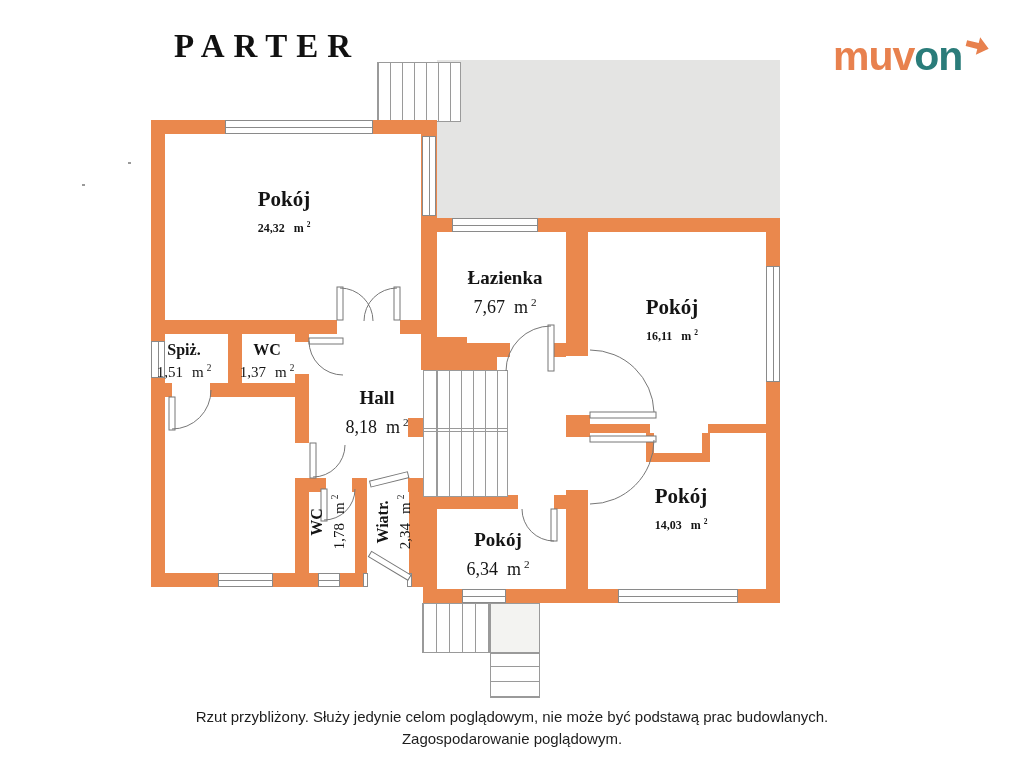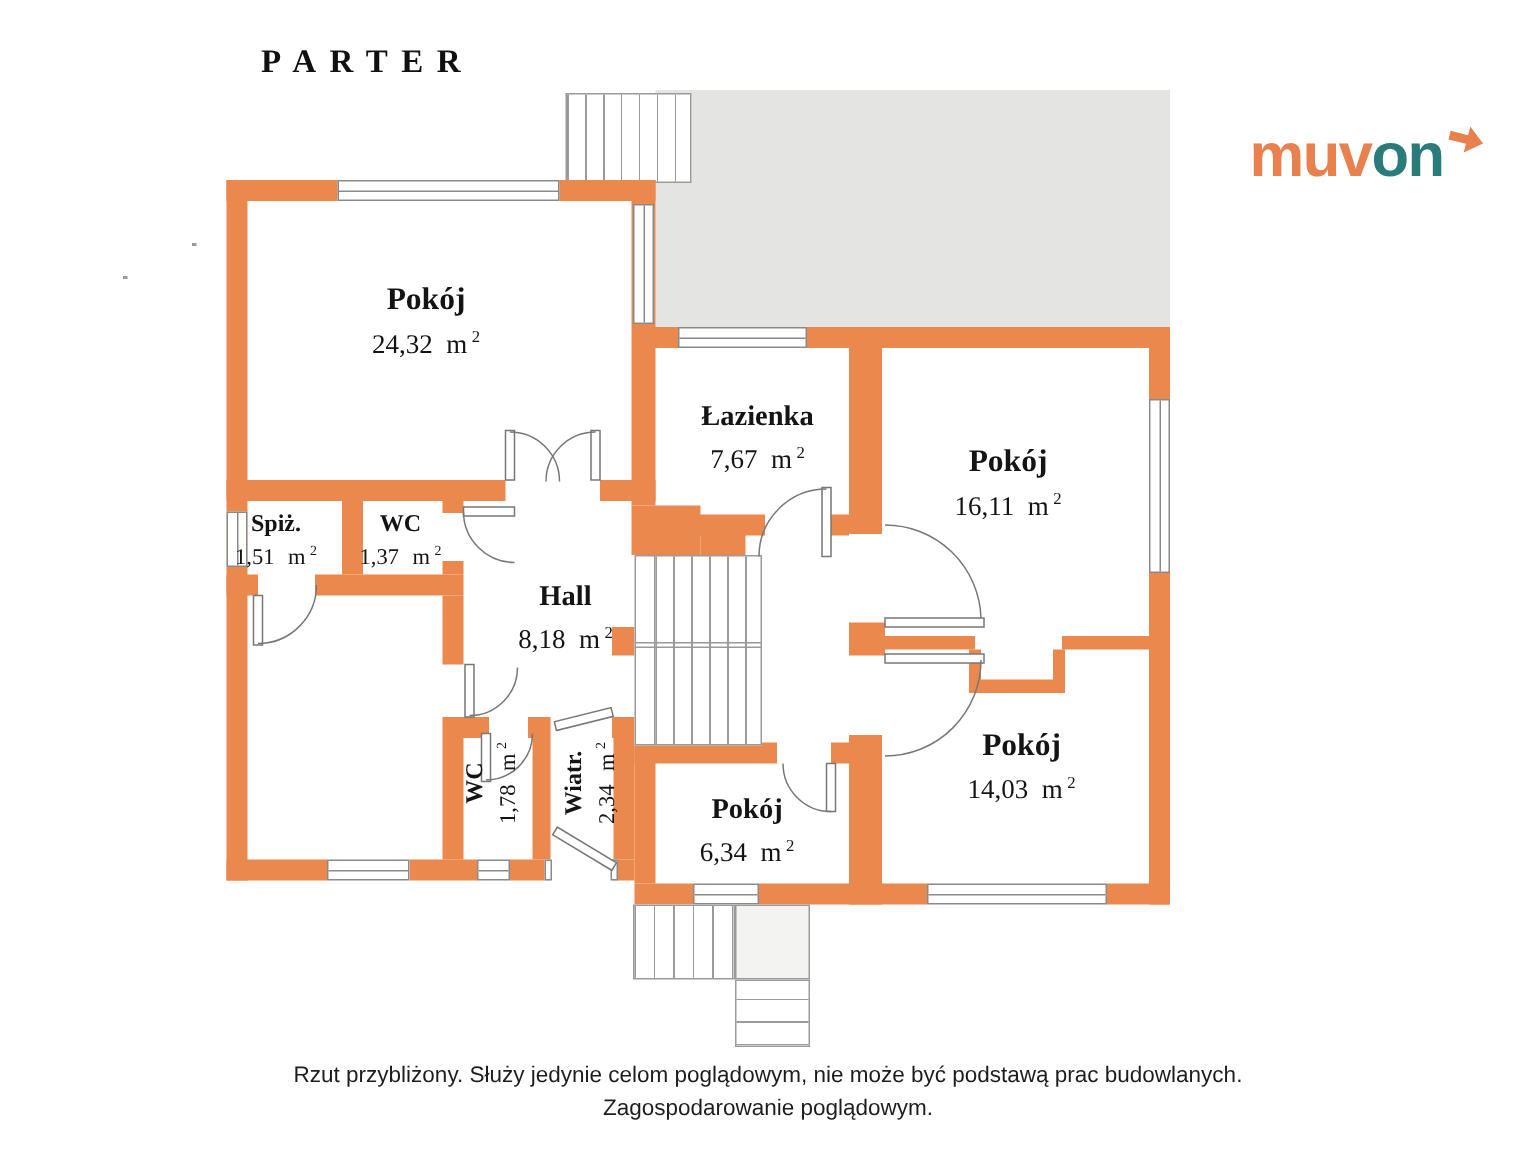--- a/index.html
+++ b/index.html
@@ -21,30 +21,30 @@
   .treadH{background-image:repeating-linear-gradient(0deg,#9a9a9a 0 1px,transparent 1px 15px);}
   .landing{position:absolute;background:#F3F3F1;border:1px solid #9a9a9a;box-sizing:border-box;}
   
   .room-label{position:absolute;text-align:center;color:#141414;transform:translate(-50%,0);white-space:nowrap;}
   .room-label.rot{transform:translate(-50%,-50%) rotate(-90deg);}
   .rname{display:block;font-weight:bold;}
   .rarea{display:block;font-weight:normal;}
   .rarea .u{margin-left:9px;}
   .rarea sup{font-size:62%;margin-left:3px;}
   .fs-big .rname{font-size:21px;line-height:26px;}
-  .fs-big .rarea{font-size:18px;line-height:26px;}
+  .fs-big .rarea{font-size:12px;line-height:26px;font-weight:bold;}
   .fs-med .rname{font-size:19px;line-height:24px;}
   .fs-med .rarea{font-size:18px;line-height:24px;}
   .fs-sml .rname{font-size:16px;line-height:19px;}
   .fs-sml .rarea{font-size:15px;line-height:19px;}
   
   .title{position:absolute;left:174px;top:28px;font-family:"Liberation Serif",serif;
-         font-weight:bold;font-size:22px;letter-spacing:9px;color:#111;}
+         font-weight:bold;font-size:33px;letter-spacing:9px;color:#111;}
   .logo{position:absolute;left:833px;top:33px;font-family:"Liberation Sans",sans-serif;
-        font-weight:bold;font-size:41px;letter-spacing:-1px;display:flex;align-items:flex-start;margin-top:47px;}
+        font-weight:bold;font-size:41px;letter-spacing:-1px;display:flex;align-items:flex-start;}
   .logo .p1{color:var(--brand1,#E8814E);}
   .logo .p2{color:var(--brand2,#2A7C7A);}
   .logo svg{margin:2px 0 0 3px;transform:rotate(14deg);}
   .footer{position:absolute;left:0;right:0;top:706px;text-align:center;
           font-family:"Liberation Sans",sans-serif;font-size:15px;line-height:22px;color:#1d1d1d;}
   .speck{position:absolute;background:#9a9a9a;}
   .jamb{position:absolute;background:#fff;border:1px solid #8a8a8a;box-sizing:border-box;}
   svg.doors{position:absolute;left:0;top:0;pointer-events:none;}
 </style>
 </head>

